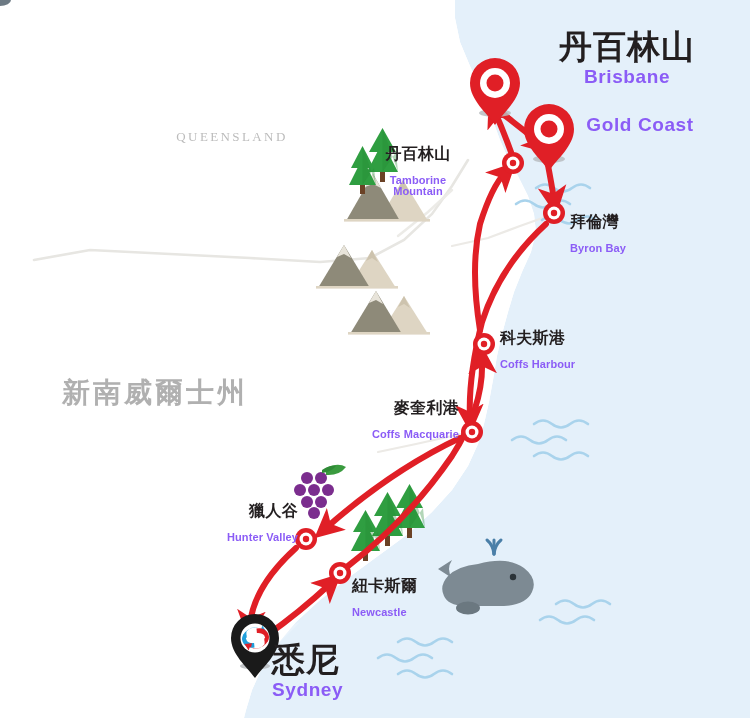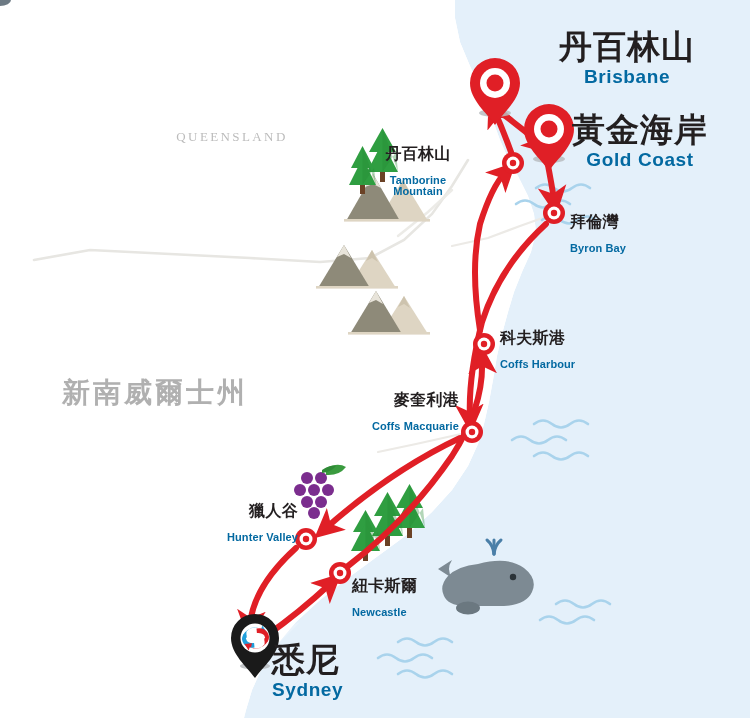--- a/index.html
+++ b/index.html
@@ -34,21 +34,21 @@
     pointer-events: auto;
   }
   .label .cn {
     display: block;
     font-weight: bold;
     color: #231f20;
   }
   .label .en {
     display: block;
     font-weight: bold;
-    color: #0369a1;
+    color: #8b5cf6;
   }
   
   .label.major .cn { font-size: 33px; letter-spacing: 1px; }
   .label.major .en { font-size: 19px; letter-spacing: 0.6px; margin-top: 2px; }
 
   
   .label.small .cn { font-size: 16px; letter-spacing: 0.3px; }
   .label.small .en { font-size: 11px; letter-spacing: 0.1px; margin-top: 12px; }
 
   .label.align-right { text-align: right; }
@@ -322,40 +322,39 @@
   <div class="region-label nsw" id="region-nsw" style="left: 155px; top: 338px; transform: translateX(-50%);">
     <span class="cn">新南威爾士州</span>
   </div>
 
   <div class="label major align-center" id="label-brisbane" style="top: 30px; left: 627px; transform: translateX(-50%);">
     <span class="cn">丹百林山</span>
     <span class="en">Brisbane</span>
   </div>
 
   <div class="label major align-center" id="label-gold-coast" style="top: 113px; left: 640px; transform: translateX(-50%);">
-    <span class="cn">黃金海岸</span>
     <span class="en">Gold Coast</span>
   </div>
 
   <div class="label small align-center" id="label-tamborine" style="top: 146px; left: 418px; transform: translateX(-50%);">
     <span class="cn">丹百林山</span>
     <span class="en">Tamborine<br>Mountain</span>
   </div>
 
   <div class="label small" id="label-byron" style="top: 214px; left: 570px;">
     <span class="cn">拜倫灣</span>
     <span class="en">Byron Bay</span>
   </div>
 
   <div class="label small" id="label-coffs" style="top: 330px; left: 500px;">
     <span class="cn">科夫斯港</span>
     <span class="en">Coffs Harbour</span>
   </div>
 
-  <div class="label small align-right" id="label-portmac" style="top: 392px; left: 459px; transform: translateX(-100%);">
+  <div class="label small align-right" id="label-portmac" style="top: 400px; left: 459px; transform: translateX(-100%);">
     <span class="cn">麥奎利港</span>
     <span class="en">Coffs Macquarie</span>
   </div>
 
   <div class="label small align-right" id="label-hunter" style="top: 503px; left: 298px; transform: translateX(-100%);">
     <span class="cn">獵人谷</span>
     <span class="en">Hunter Valley</span>
   </div>
 
   <div class="label small" id="label-newcastle" style="top: 578px; left: 352px;">

